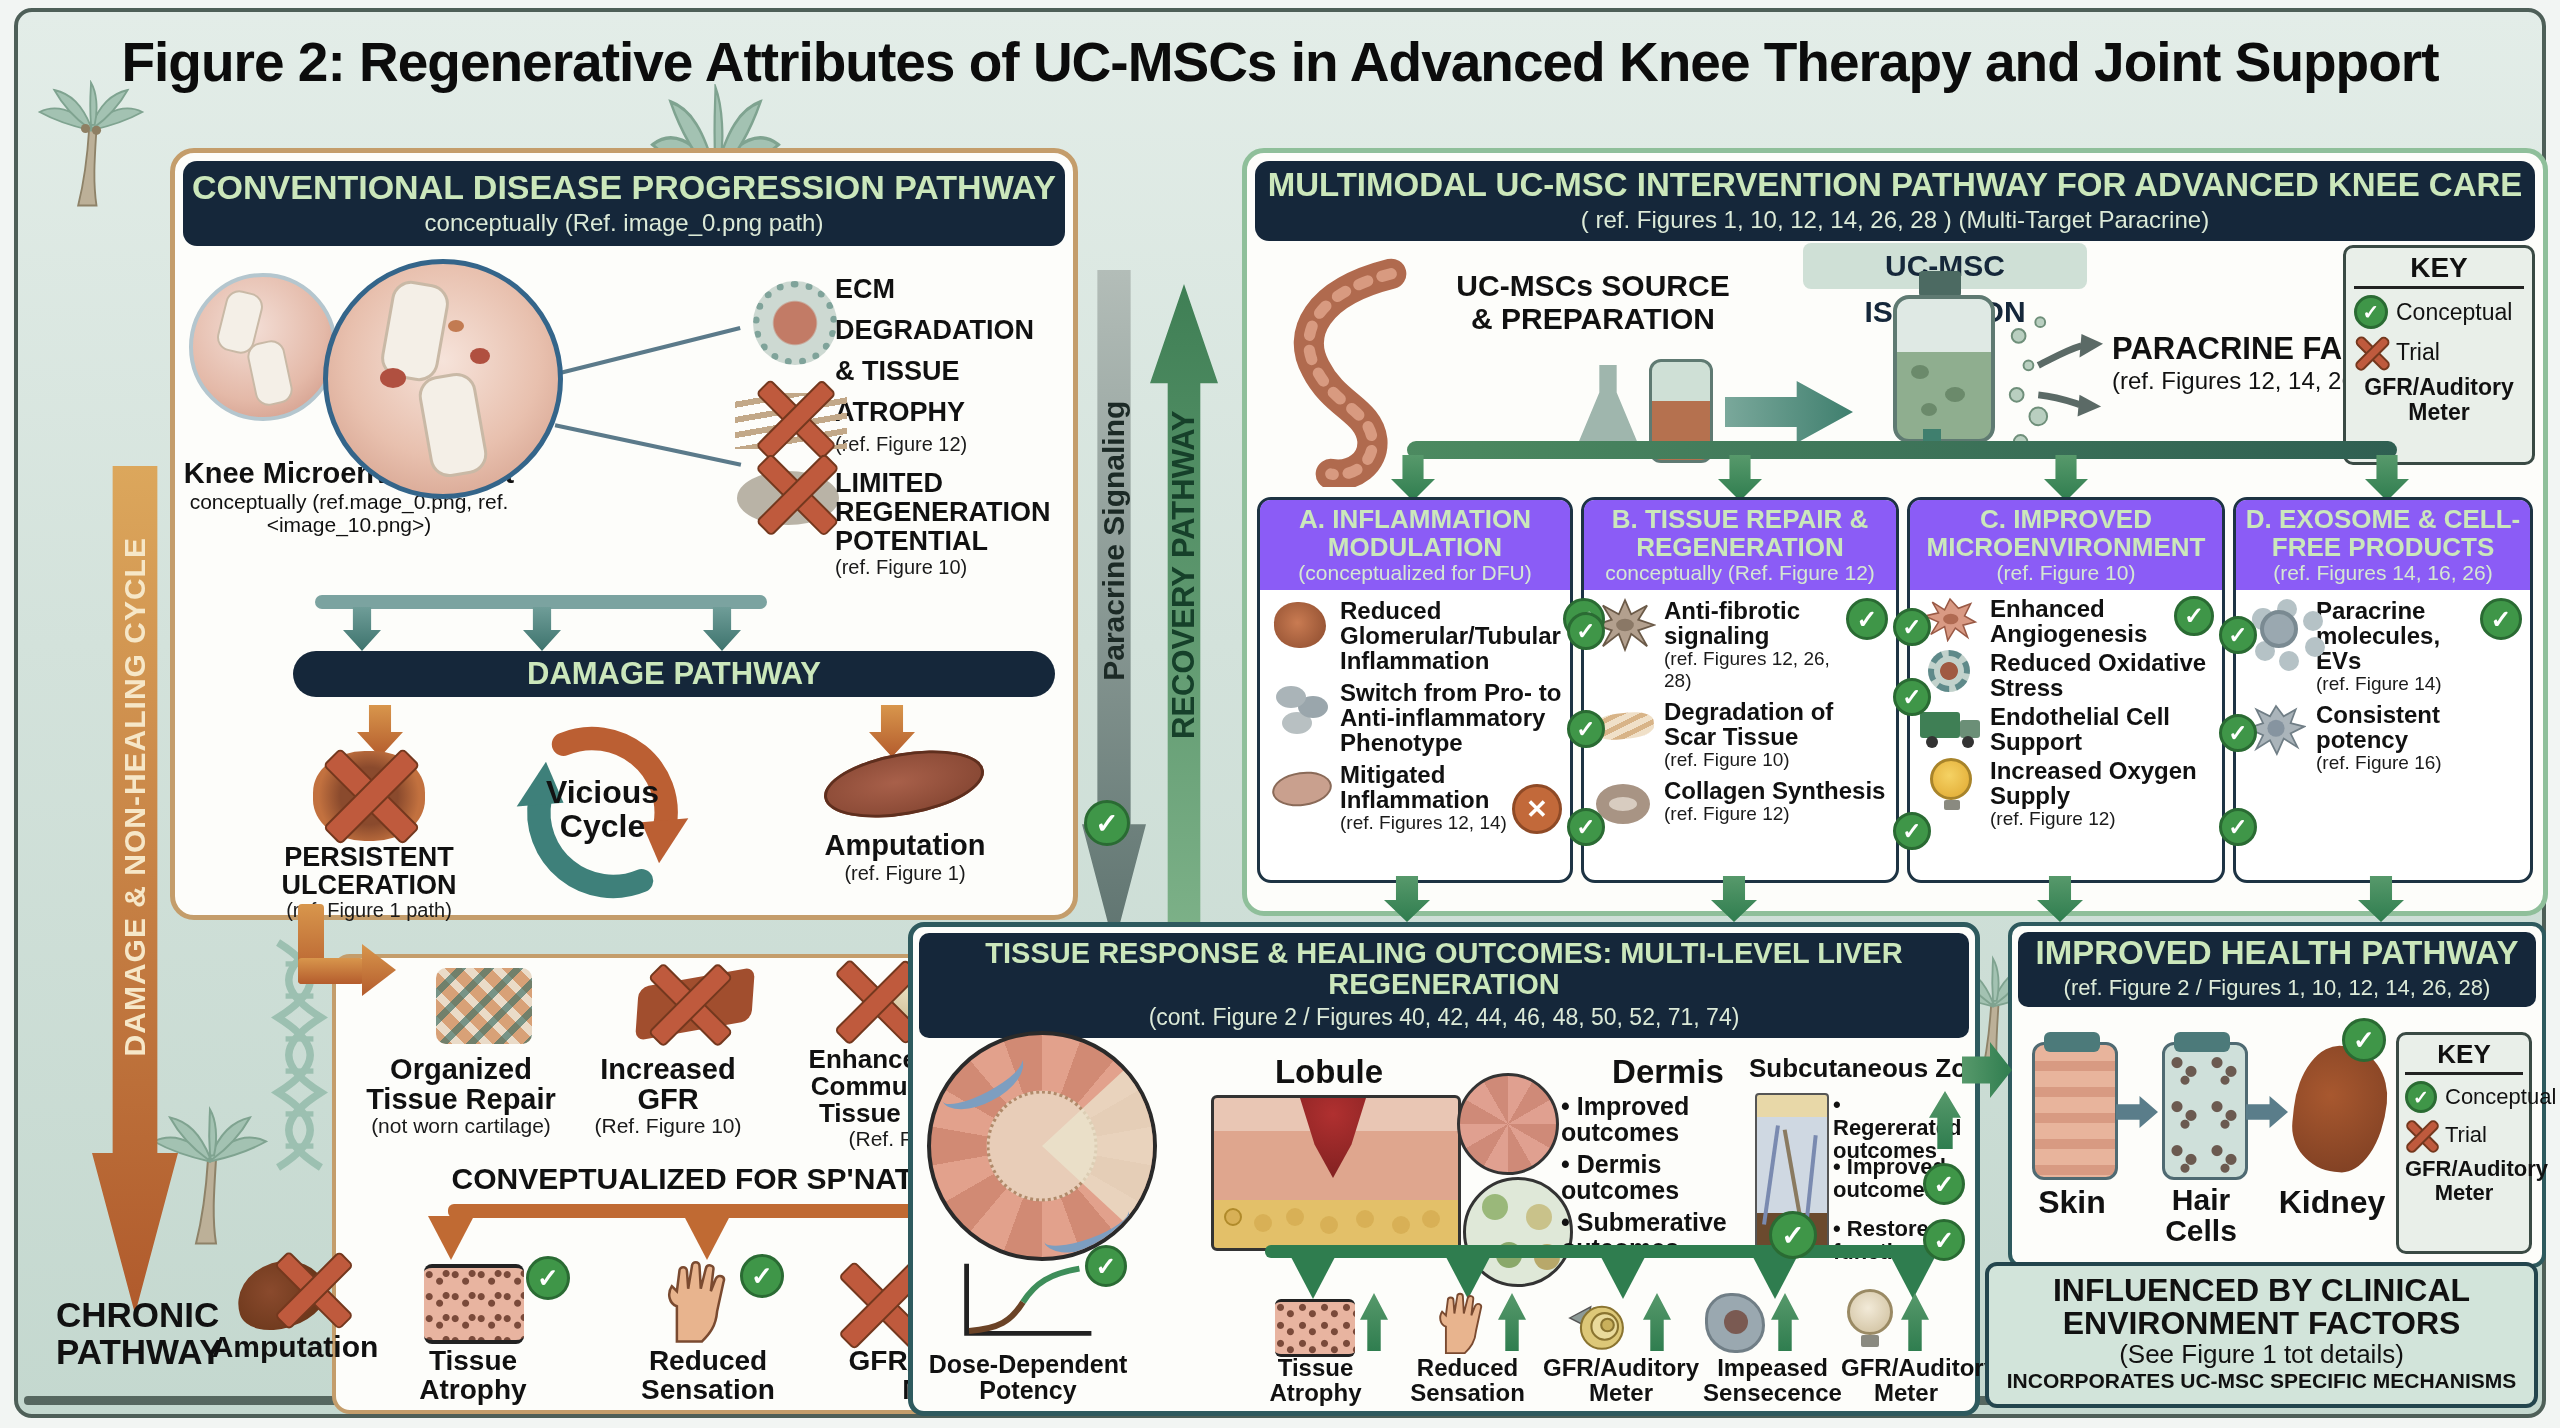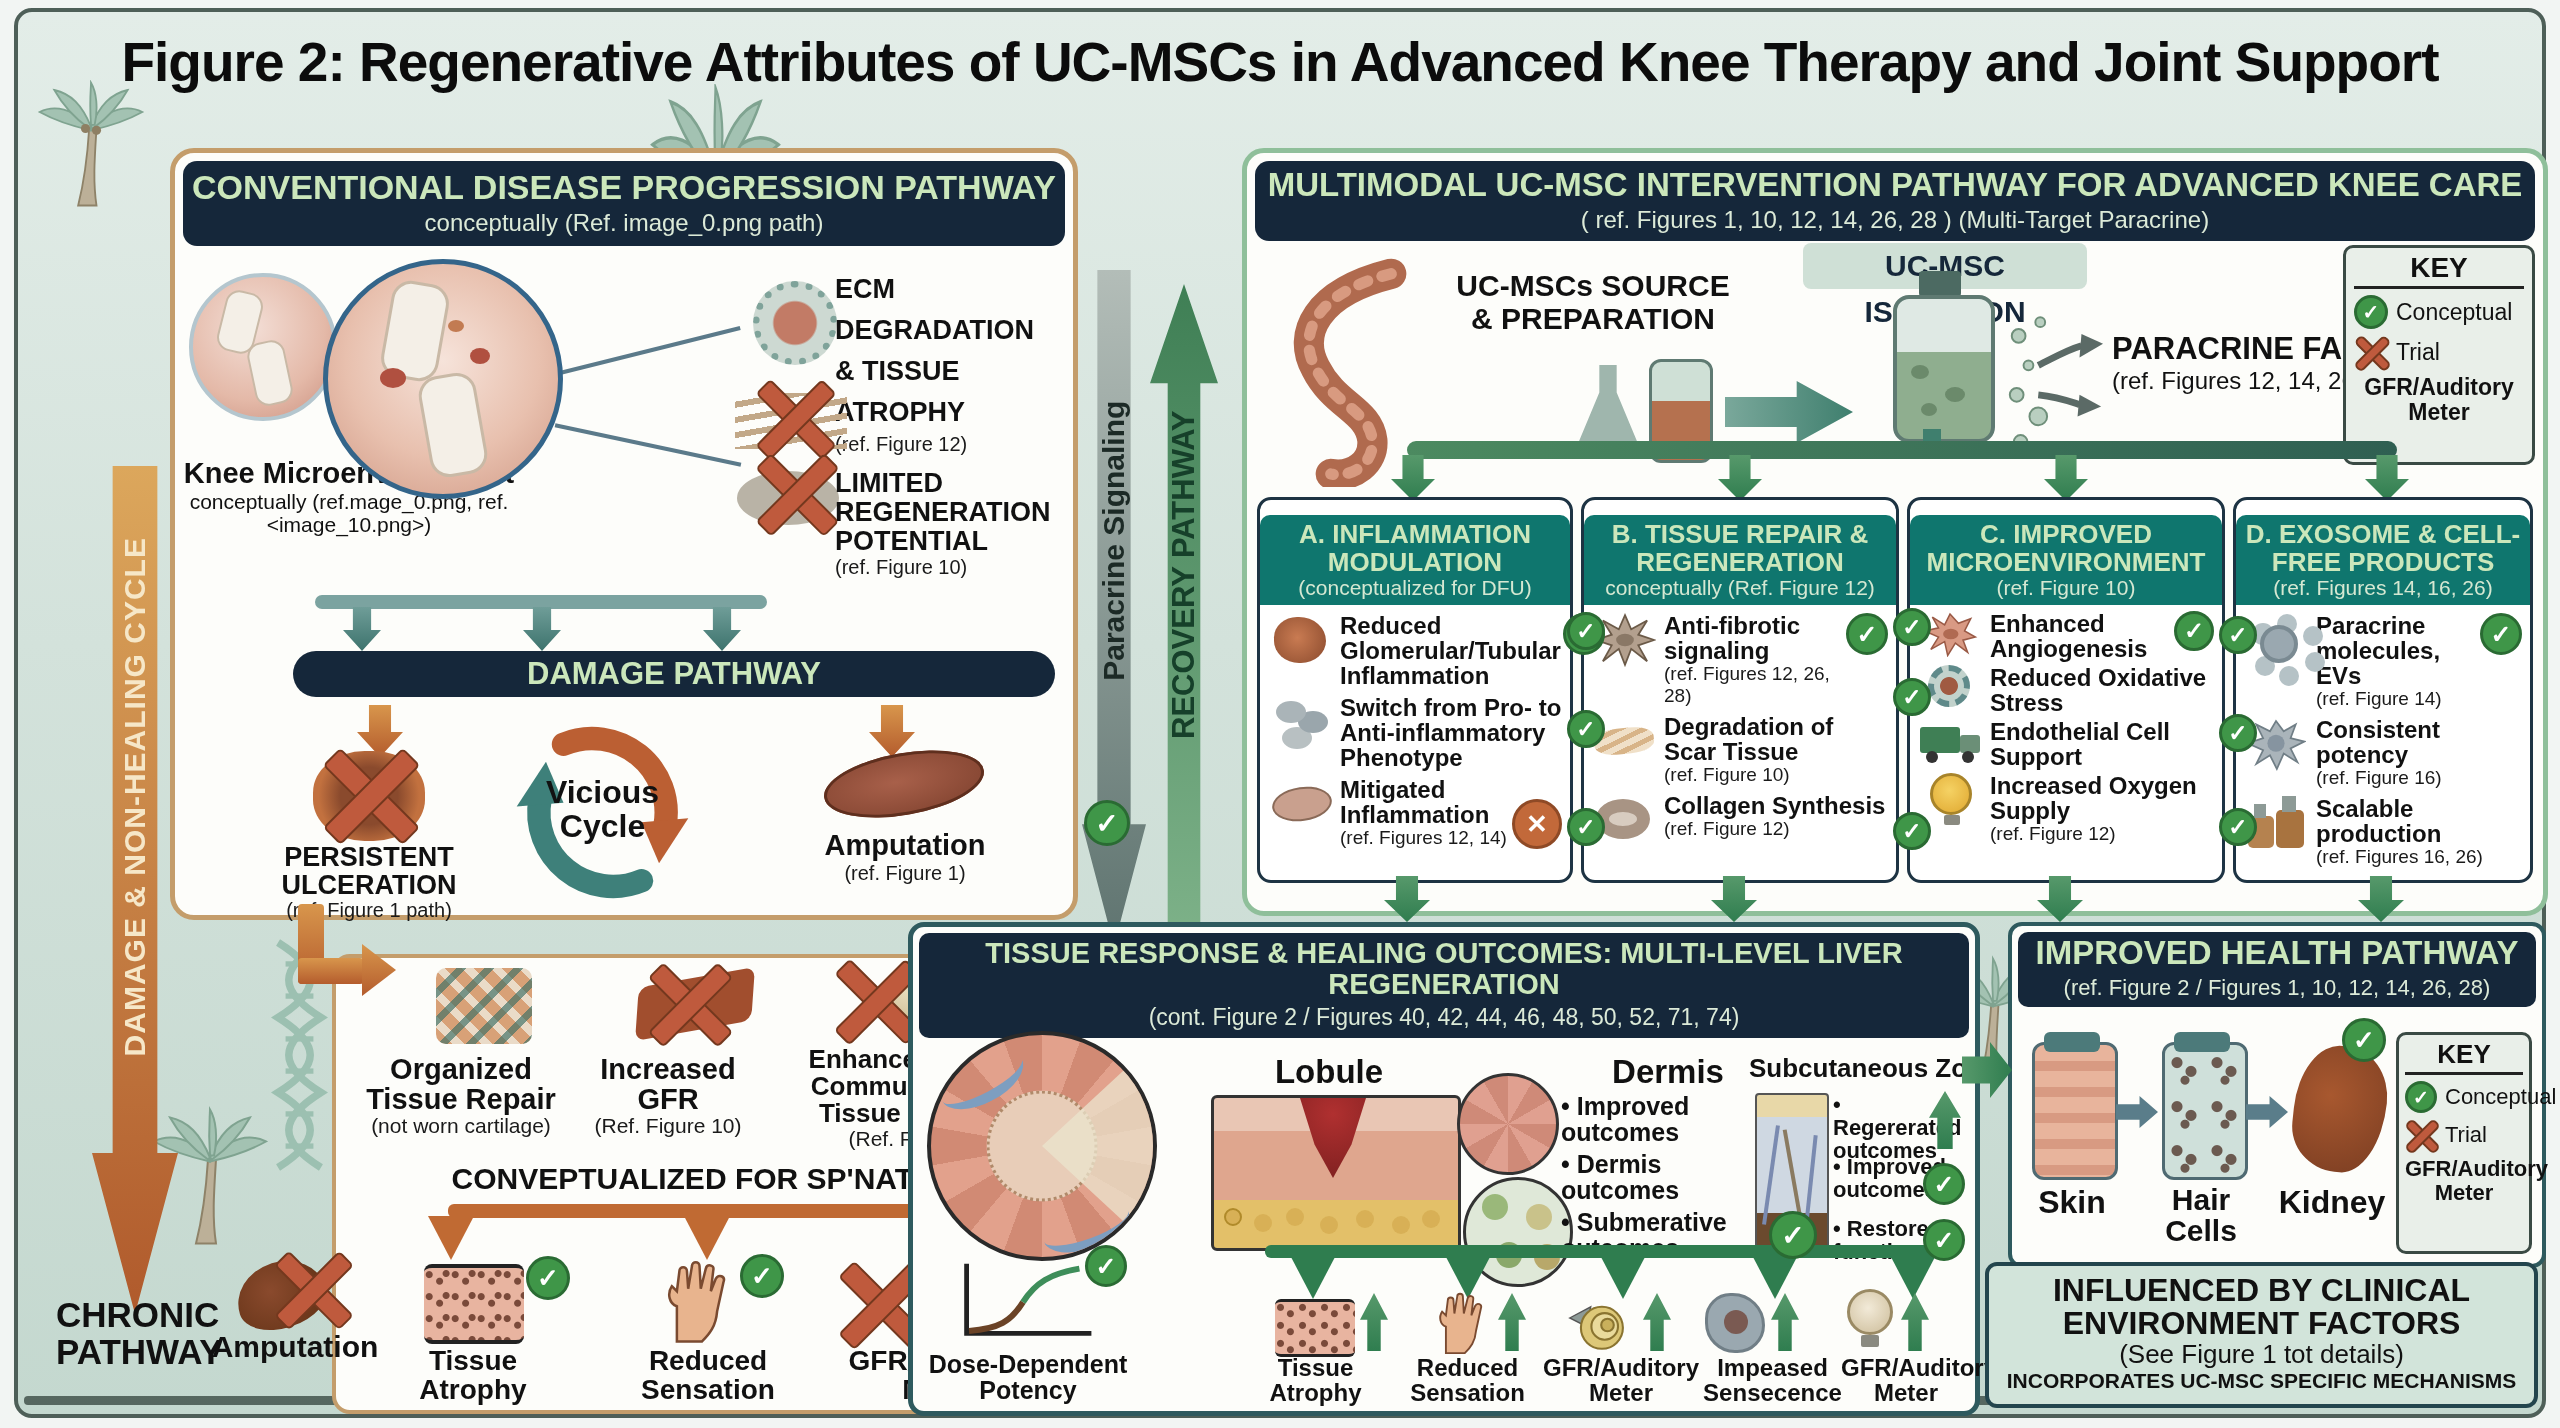--- a/index.html
+++ b/index.html
@@ -29,21 +29,21 @@
   .arr-up{clip-path:polygon(50% 0,100% 46%,74% 46%,74% 100%,26% 100%,26% 46%,0 46%);}
   .arr-right{clip-path:polygon(0 26%,56% 26%,56% 0,100% 50%,56% 100%,56% 74%,0 74%);}
   .tri-down{clip-path:polygon(0 0,100% 0,50% 100%);}
   .tri-right{clip-path:polygon(0 0,100% 50%,0 100%);}
   .orange{background:linear-gradient(180deg,#d8964c,#b45c2d);}
   .tealA{background:linear-gradient(180deg,#6f9d98,#3d736d);}
   .greenA{background:linear-gradient(180deg,#57996b,#2f7d4f);}
   .vlabel{writing-mode:vertical-rl;transform:rotate(180deg);display:flex;align-items:center;justify-content:center;font-weight:bold;}
   
   .sp{position:absolute;top:344px;height:386px;border:3px solid #1d3343;border-radius:14px;background:#fff;overflow:visible;box-sizing:border-box;}
-  .sp-head{background:#0f766e;border-radius:10px 10px 0 0;padding:5px 4px 6px;text-align:center;margin-top:15px;}
+  .sp-head{background:#8b5cf6;border-radius:10px 10px 0 0;padding:5px 4px 6px;text-align:center;}
   .sp-head .t{font-weight:bold;font-size:26px;line-height:28px;color:#cbe7bb;}
   .sp-head .s{font-size:21px;line-height:23px;color:#d5e8d2;}
   .sp-body{padding:8px 8px 4px 10px;}
   .sp-item{display:flex;align-items:flex-start;margin-bottom:7px;}
   .sp-ic{flex:0 0 62px;height:54px;margin-right:8px;position:relative;}
   .it{font-weight:bold;font-size:24px;line-height:25px;display:block;}
   .sp .ref{font-size:19px;}
   .keybox{position:absolute;background:#e9efe9;border:3px solid #3a4a44;border-radius:10px;padding:4px 8px;box-sizing:border-box;}
   .keybox .kt{font-weight:bold;font-size:28px;text-align:center;border-bottom:3px solid #222;padding-bottom:2px;margin-bottom:6px;color:#111;}
   .krow{display:flex;align-items:center;gap:8px;margin:6px 0;font-size:23px;color:#111;}
@@ -518,29 +518,20 @@
         </div>
         <div class="sp-item">
           <div class="sp-ic">
               <svg width="60" height="56" viewBox="0 0 70 60">
                 <polygon points="35,2 44,14 58,6 52,22 68,26 52,34 60,50 44,40 36,58 28,42 12,52 20,36 2,28 20,22 12,6 28,14" fill="#aab4ba" stroke="#707e86" stroke-width="2"></polygon>
                 <circle cx="35" cy="28" r="10" fill="#8694a0"></circle>
               </svg>
             </div>
           <div style="flex:1;"><span class="it">Consistent potency</span><span class="ref">(ref. Figure 16)</span></div>
         </div>
-        <div class="sp-item">
-          <div class="sp-ic">
-            <div class="abs" style="left:2px;top:20px;width:26px;height:32px;background:#b5824f;border-radius:5px;"></div>
-            <div class="abs" style="left:30px;top:14px;width:28px;height:38px;background:#a8733f;border-radius:5px;"></div>
-            <div class="abs" style="left:8px;top:8px;width:12px;height:14px;background:#8d9a96;"></div>
-            <div class="abs" style="left:36px;top:0;width:14px;height:16px;background:#8d9a96;"></div>
-          </div>
-          <div style="flex:1;"><span class="it">Scalable production</span><span class="ref">(ref. Figures 16, 26)</span></div>
-        </div>
       </div>
     </div>
   </div>
 
   <div class="abs arr-down greenA" style="left:1384px;top:876px;width:46px;height:46px;z-index:3;"></div>
   <div class="abs arr-down greenA" style="left:1711px;top:876px;width:46px;height:46px;z-index:3;"></div>
   <div class="abs arr-down greenA" style="left:2037px;top:876px;width:46px;height:46px;z-index:3;"></div>
   <div class="abs arr-down greenA" style="left:2358px;top:876px;width:46px;height:46px;z-index:3;"></div>
 
   <div class="panel" style="left:908px;top:922px;width:1062px;height:484px;border:5px solid #2e5a5e;border-radius:16px;">

